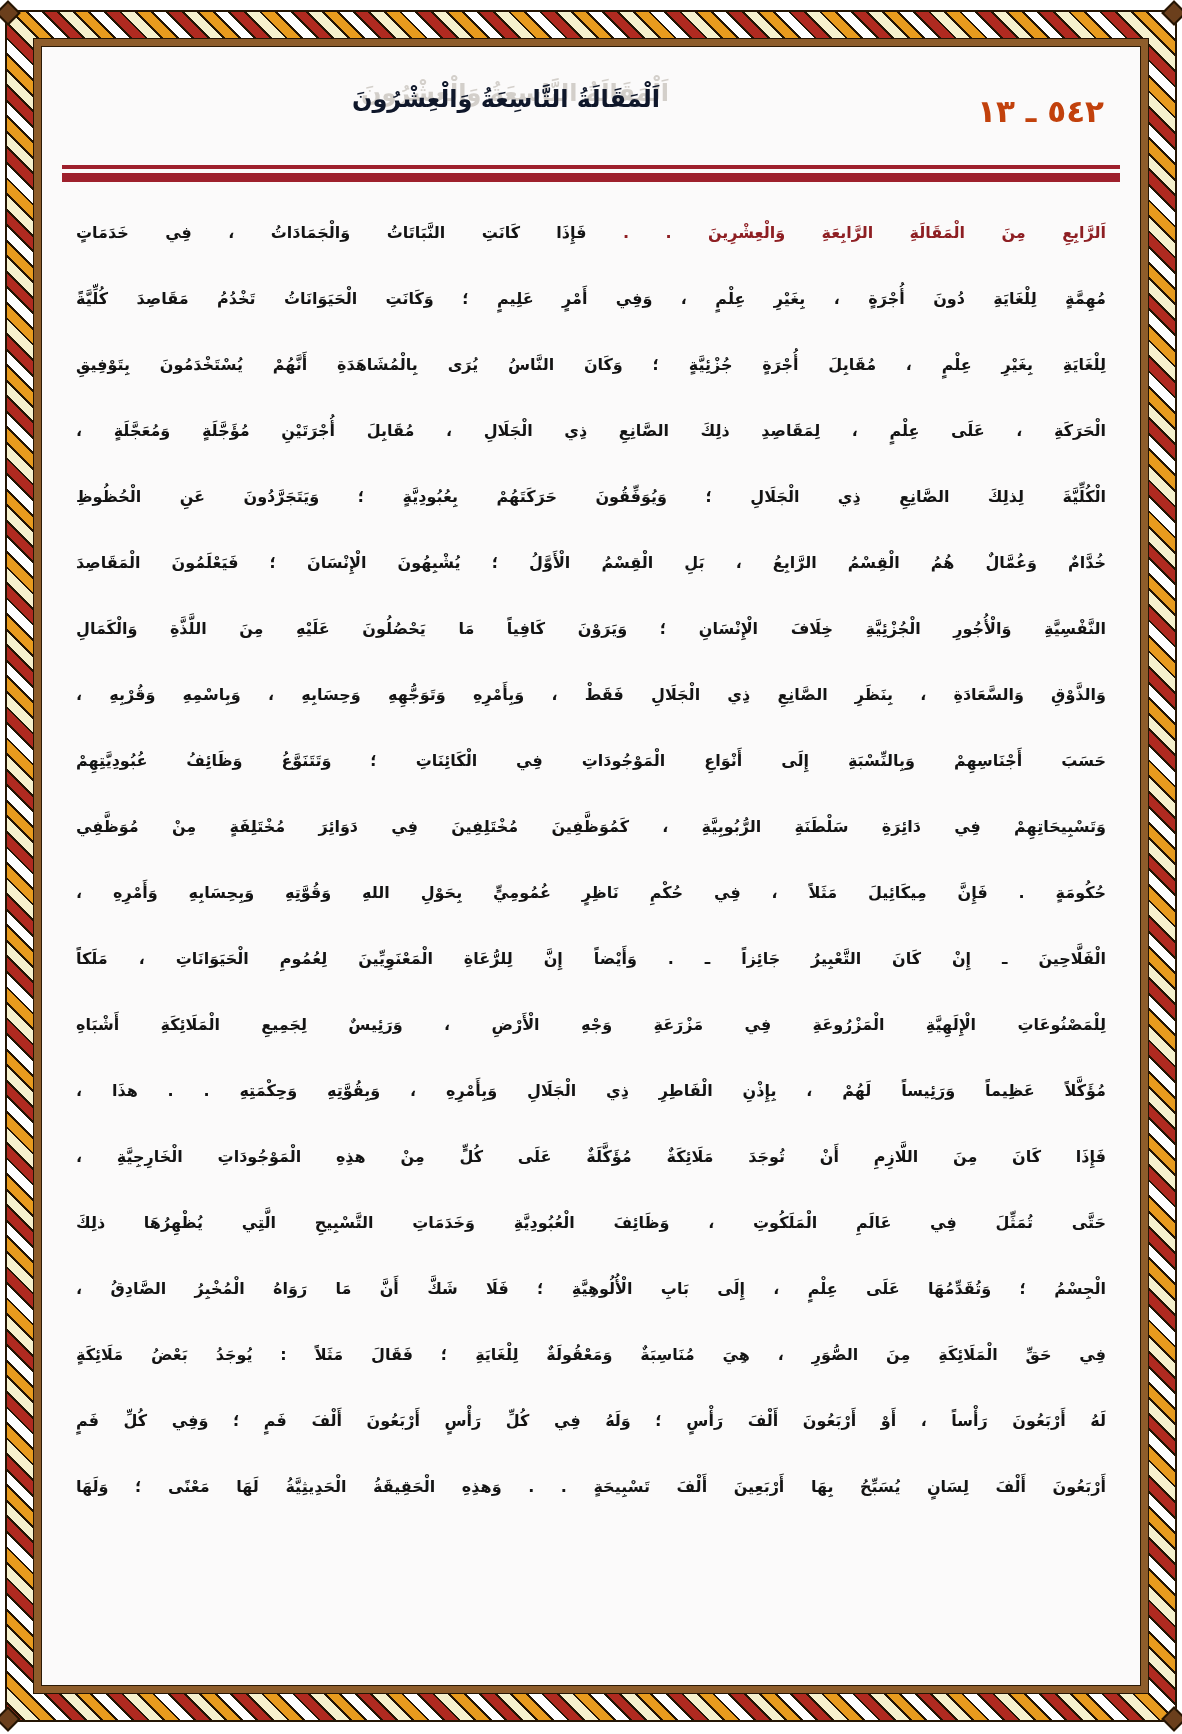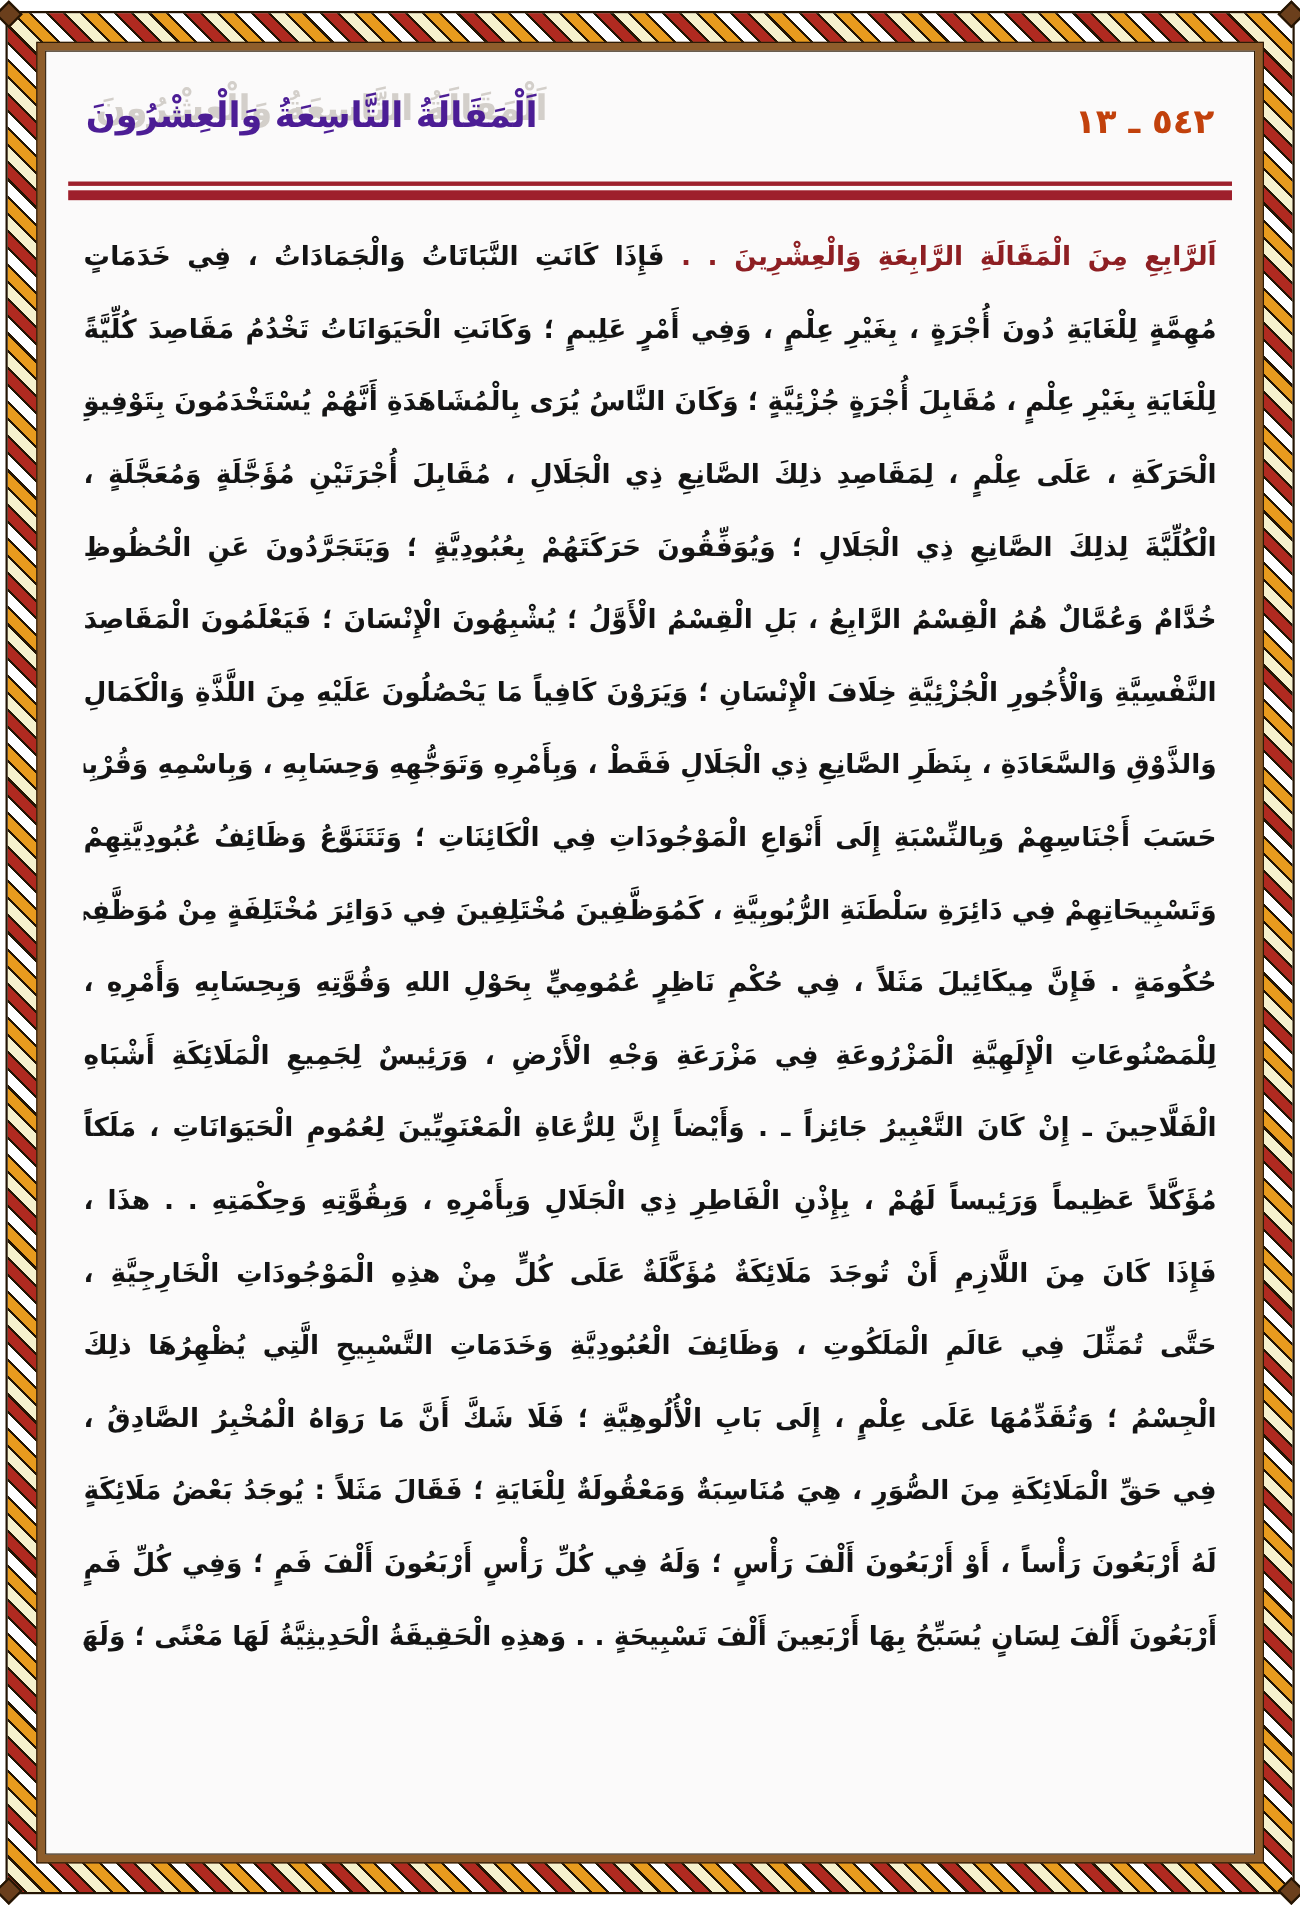--- a/index.html
+++ b/index.html
@@ -60,43 +60,43 @@
     right: 0; top: 8px;
     direction: rtl;
     font-size: 31px;
     font-weight: bold;
     color: #c2410c;
     white-space: nowrap;
   }
   .chapter-title {
     position: absolute;
     left: 0; right: 170px; top: 0;
-    text-align: left;
+    text-align: center;
     direction: rtl;
-    font-size: 32px;
+    font-size: 24px;
     font-weight: bold;
-    color: #4c1d95;
+    color: #0f172a;
     text-shadow: 9px -6px 0 #d3cfca;
     white-space: nowrap;
   }
   
   .rule { margin: 16px 20px 0 20px; }
   .rule .thin  { height: 4px; background: #9e202c; }
   .rule .gap   { height: 4px; }
   .rule .thick { height: 9px; background: #9e202c; }
   
   .body-text {
     direction: rtl;
     margin: 20px 34px 0 34px;
     color: #141414;
   }
   .line {
     height: 66px;
     line-height: 62px;
-    font-size: 24px;
+    font-size: 16px;
     font-weight: bold;
     text-align: justify;
     text-align-last: justify;
     text-justify: inter-word;
     overflow: hidden;
     white-space: nowrap;
   }
   .line .red-lead { color: #8e1f23; }
 </style>
 </head>
@@ -133,22 +133,22 @@
     <div class="line">مُهِمَّةٍ لِلْغَايَةِ دُونَ أُجْرَةٍ ، بِغَيْرِ عِلْمٍ ، وَفِي أَمْرٍ عَلِيمٍ ؛ وَكَانَتِ الْحَيَوَانَاتُ تَخْدُمُ مَقَاصِدَ كُلِّيَّةً</div>
         <div class="line">لِلْغَايَةِ بِغَيْرِ عِلْمٍ ، مُقَابِلَ أُجْرَةٍ جُزْئِيَّةٍ ؛ وَكَانَ النَّاسُ يُرَى بِالْمُشَاهَدَةِ أَنَّهُمْ يُسْتَخْدَمُونَ بِتَوْفِيقِ</div>
         <div class="line">الْحَرَكَةِ ، عَلَى عِلْمٍ ، لِمَقَاصِدِ ذلِكَ الصَّانِعِ ذِي الْجَلَالِ ، مُقَابِلَ أُجْرَتَيْنِ مُؤَجَّلَةٍ وَمُعَجَّلَةٍ ،</div>
         <div class="line">الْكُلِّيَّةَ لِذلِكَ الصَّانِعِ ذِي الْجَلَالِ ؛ وَيُوَفِّقُونَ حَرَكَتَهُمْ بِعُبُودِيَّةٍ ؛ وَيَتَجَرَّدُونَ عَنِ الْحُظُوظِ</div>
         <div class="line">خُدَّامٌ وَعُمَّالٌ هُمُ الْقِسْمُ الرَّابِعُ ، بَلِ الْقِسْمُ الْأَوَّلُ ؛ يُشْبِهُونَ الْإِنْسَانَ ؛ فَيَعْلَمُونَ الْمَقَاصِدَ</div>
         <div class="line">النَّفْسِيَّةِ وَالْأُجُورِ الْجُزْئِيَّةِ خِلَافَ الْإِنْسَانِ ؛ وَيَرَوْنَ كَافِياً مَا يَحْصُلُونَ عَلَيْهِ مِنَ اللَّذَّةِ وَالْكَمَالِ</div>
         <div class="line">وَالذَّوْقِ وَالسَّعَادَةِ ، بِنَظَرِ الصَّانِعِ ذِي الْجَلَالِ فَقَطْ ، وَبِأَمْرِهِ وَتَوَجُّهِهِ وَحِسَابِهِ ، وَبِاسْمِهِ وَقُرْبِهِ ،</div>
         <div class="line">حَسَبَ أَجْنَاسِهِمْ وَبِالنِّسْبَةِ إِلَى أَنْوَاعِ الْمَوْجُودَاتِ فِي الْكَائِنَاتِ ؛ وَتَتَنَوَّعُ وَظَائِفُ عُبُودِيَّتِهِمْ</div>
         <div class="line">وَتَسْبِيحَاتِهِمْ فِي دَائِرَةِ سَلْطَنَةِ الرُّبُوبِيَّةِ ، كَمُوَظَّفِينَ مُخْتَلِفِينَ فِي دَوَائِرَ مُخْتَلِفَةٍ مِنْ مُوَظَّفِي</div>
         <div class="line">حُكُومَةٍ . فَإِنَّ مِيكَائِيلَ مَثَلاً ، فِي حُكْمِ نَاظِرٍ عُمُومِيٍّ بِحَوْلِ اللهِ وَقُوَّتِهِ وَبِحِسَابِهِ وَأَمْرِهِ ،</div>
+        <div class="line">الْفَلَّاحِينَ ـ إِنْ كَانَ التَّعْبِيرُ جَائِزاً ـ . وَأَيْضاً إِنَّ لِلرُّعَاةِ الْمَعْنَوِيِّينَ لِعُمُومِ الْحَيَوَانَاتِ ، مَلَكاً</div>
         <div class="line">لِلْمَصْنُوعَاتِ الْإِلَهِيَّةِ الْمَزْرُوعَةِ فِي مَزْرَعَةِ وَجْهِ الْأَرْضِ ، وَرَئِيسٌ لِجَمِيعِ الْمَلَائِكَةِ أَشْبَاهِ</div>
-        <div class="line">الْفَلَّاحِينَ ـ إِنْ كَانَ التَّعْبِيرُ جَائِزاً ـ . وَأَيْضاً إِنَّ لِلرُّعَاةِ الْمَعْنَوِيِّينَ لِعُمُومِ الْحَيَوَانَاتِ ، مَلَكاً</div>
         <div class="line">مُؤَكَّلاً عَظِيماً وَرَئِيساً لَهُمْ ، بِإِذْنِ الْفَاطِرِ ذِي الْجَلَالِ وَبِأَمْرِهِ ، وَبِقُوَّتِهِ وَحِكْمَتِهِ . . هذَا ،</div>
         <div class="line">فَإِذَا كَانَ مِنَ اللَّازِمِ أَنْ تُوجَدَ مَلَائِكَةٌ مُؤَكَّلَةٌ عَلَى كُلٍّ مِنْ هذِهِ الْمَوْجُودَاتِ الْخَارِجِيَّةِ ،</div>
         <div class="line">حَتَّى تُمَثِّلَ فِي عَالَمِ الْمَلَكُوتِ ، وَظَائِفَ الْعُبُودِيَّةِ وَخَدَمَاتِ التَّسْبِيحِ الَّتِي يُظْهِرُهَا ذلِكَ</div>
         <div class="line">الْجِسْمُ ؛ وَتُقَدِّمُهَا عَلَى عِلْمٍ ، إِلَى بَابِ الْأُلُوهِيَّةِ ؛ فَلَا شَكَّ أَنَّ مَا رَوَاهُ الْمُخْبِرُ الصَّادِقُ ،</div>
         <div class="line">فِي حَقِّ الْمَلَائِكَةِ مِنَ الصُّوَرِ ، هِيَ مُنَاسِبَةٌ وَمَعْقُولَةٌ لِلْغَايَةِ ؛ فَقَالَ مَثَلاً : يُوجَدُ بَعْضُ مَلَائِكَةٍ</div>
         <div class="line">لَهُ أَرْبَعُونَ رَأْساً ، أَوْ أَرْبَعُونَ أَلْفَ رَأْسٍ ؛ وَلَهُ فِي كُلِّ رَأْسٍ أَرْبَعُونَ أَلْفَ فَمٍ ؛ وَفِي كُلِّ فَمٍ</div>
         <div class="line">أَرْبَعُونَ أَلْفَ لِسَانٍ يُسَبِّحُ بِهَا أَرْبَعِينَ أَلْفَ تَسْبِيحَةٍ . . وَهذِهِ الْحَقِيقَةُ الْحَدِيثِيَّةُ لَهَا مَعْنًى ؛ وَلَهَا</div>
       </div>
 
   </div>

